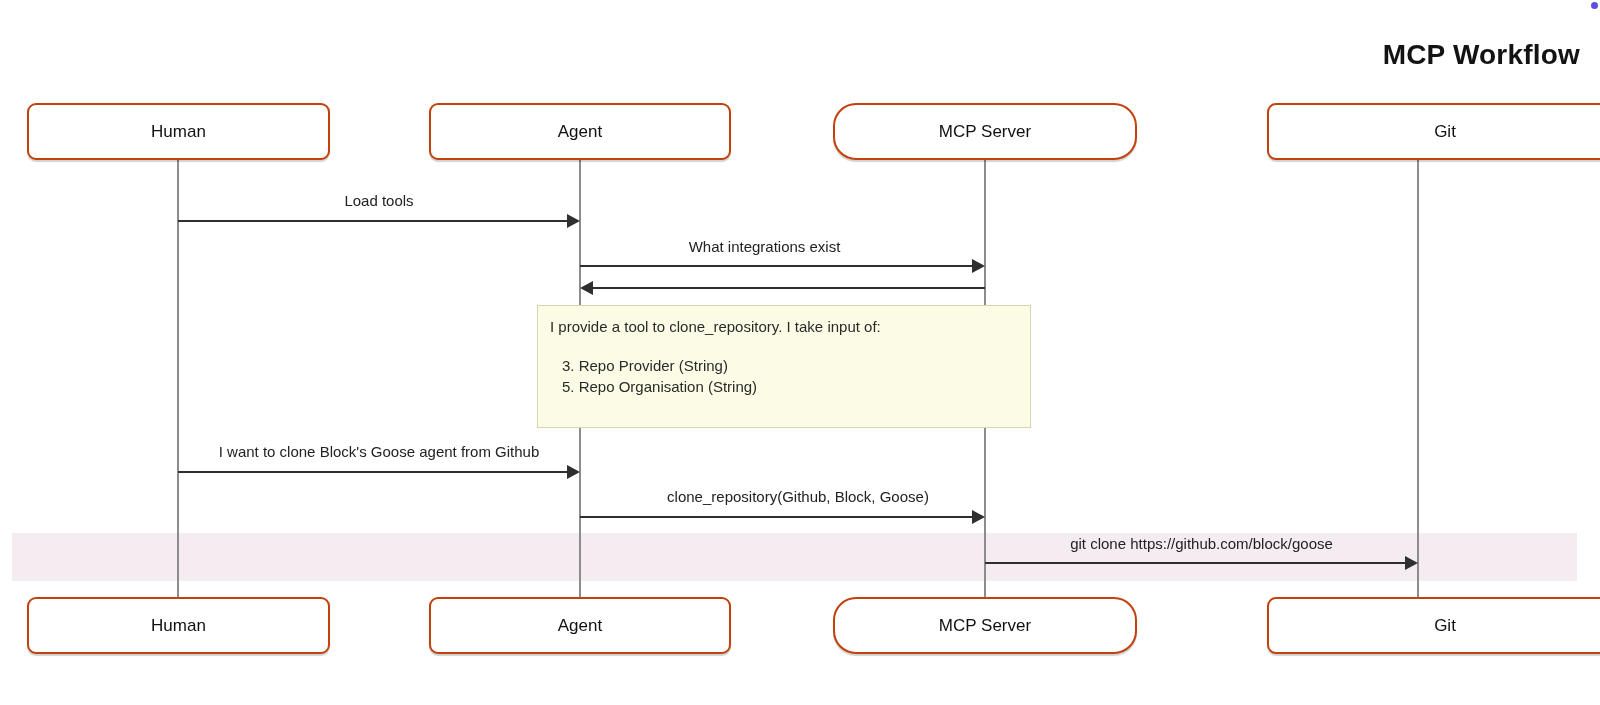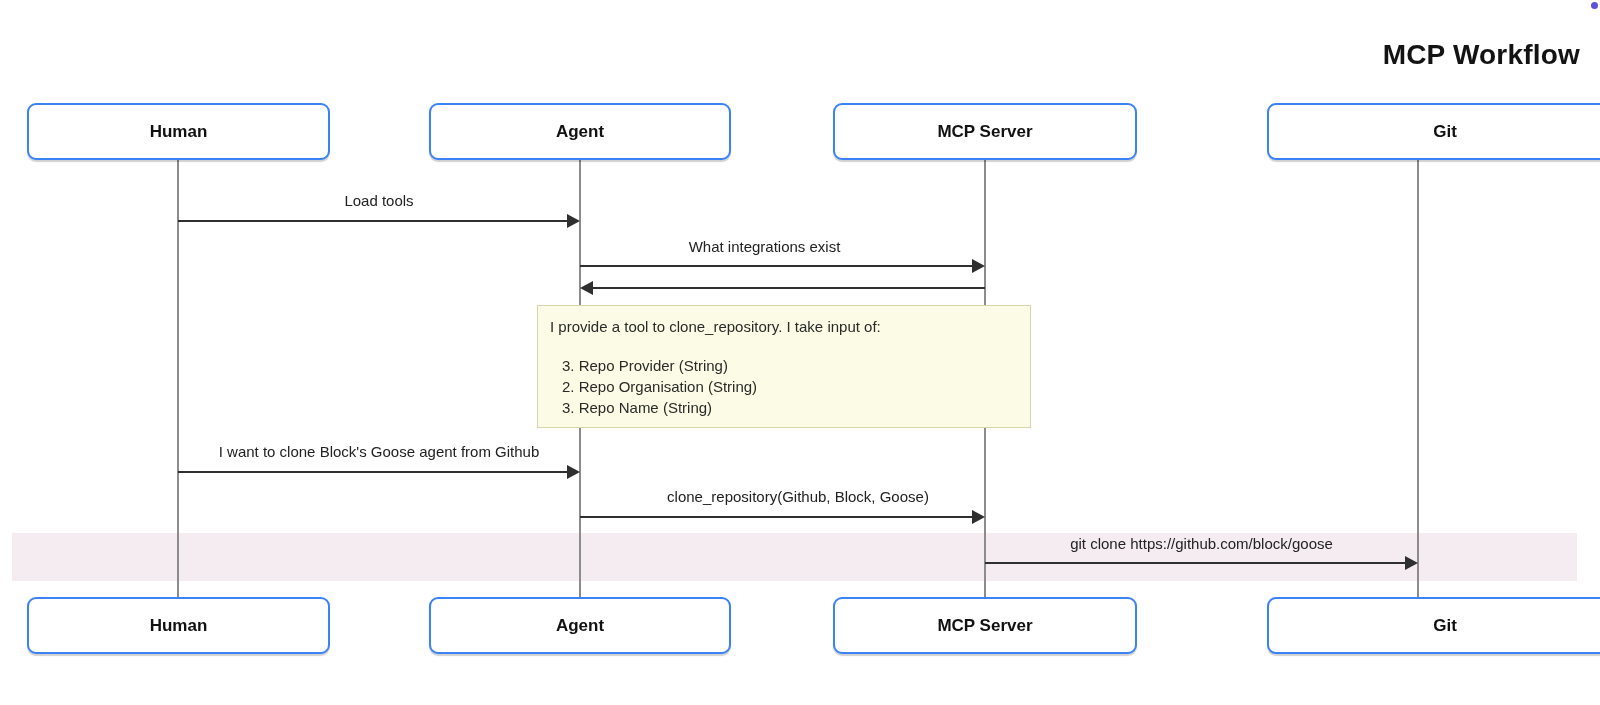--- a/index.html
+++ b/index.html
@@ -17,37 +17,37 @@
     text-align: right;
     font-size: 28px;
     font-weight: 700;
     color: #131313;
     letter-spacing: 0.2px;
   }
   .actor {
     position: absolute;
     height: 57px;
     background: #ffffff;
-    border: 2px solid #3b82f6;
+    border: 2px solid #c2410c;
     border-radius: 9px;
     box-sizing: border-box;
     display: flex;
     align-items: center;
     justify-content: center;
     font-size: 17px;
-    font-weight: 700;
+    font-weight: 400;
     color: #111111;
     box-shadow: 0 2px 1px rgba(0,0,0,0.18);
     z-index: 5;
   }
   .actor.top { top: 103px; }
   .actor.bottom { top: 597px; }
   .actor.p0 { left: 27px;  width: 303px; }
   .actor.p1 { left: 429px; width: 302px; text-align: right; }
-  .actor.p2 { left: 833px; width: 304px; }
+  .actor.p2 { left: 833px; width: 304px; border-radius: 23px; }
   .actor.p3 { left: 1267px; width: 356px; }
 
   .lifeline {
     position: absolute;
     top: 160px;
     height: 437px;
     width: 2px;
     background: #8c8c8c;
     z-index: 2;
   }
@@ -133,22 +133,21 @@
   <div class="msg-label" style="left:580px; width:369px; top:237px;">What integrations exist</div>
   <div class="msg-line" style="left:580px; top:265px; width:392px;"></div>
   <div class="head right" style="left:972px; top:259px;"></div>
 
   <div class="head left" style="left:580px; top:281px;"></div>
   <div class="msg-line" style="left:593px; top:287px; width:392px;"></div>
 
   <div class="note">
     <div class="note-intro">I provide a tool to clone_repository. I take input of:</div>
     <div class="note-item">3. Repo Provider (String)</div>
-    <div class="note-item">2. Repo Organisation (String)</div>
-    <div class="note-item">3. Repo Name (String)</div>
+    <div class="note-item">5. Repo Organisation (String)</div>
   </div>
 
   <div class="msg-label" style="left:178px; width:402px; top:442px;">I want to clone Block's Goose agent from Github</div>
   <div class="msg-line" style="left:178px; top:471px; width:391px;"></div>
   <div class="head right" style="left:567px; top:465px;"></div>
 
   <div class="msg-label" style="left:580px; width:436px; top:487px;">clone_repository(Github, Block, Goose)</div>
   <div class="msg-line" style="left:580px; top:516px; width:392px;"></div>
   <div class="head right" style="left:972px; top:510px;"></div>
 

